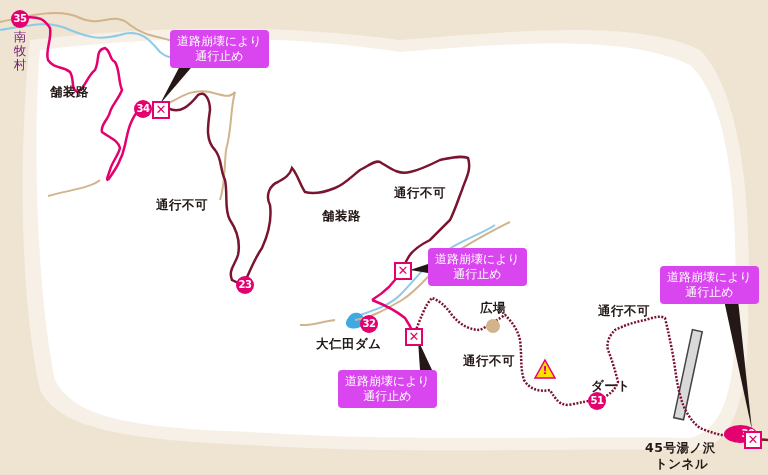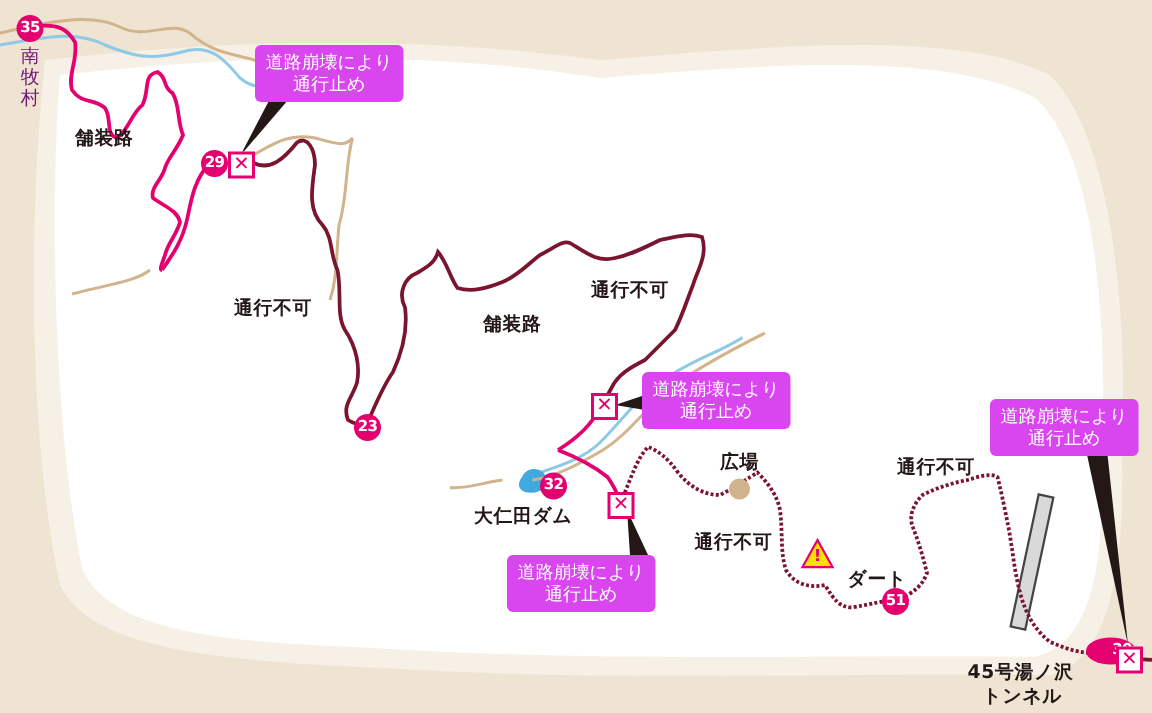--- a/index.html
+++ b/index.html
@@ -57,37 +57,37 @@
 
 <div class="vlabel" style="left:13px;top:30px;">南牧村</div>
 <div class="label" style="left:50px;top:84px;">舗装路</div>
 <div class="label" style="left:322px;top:208px;">舗装路</div>
 <div class="label" style="left:156px;top:197px;">通行不可</div>
 <div class="label" style="left:394px;top:185px;">通行不可</div>
 <div class="label" style="left:463px;top:353px;">通行不可</div>
 <div class="label" style="left:598px;top:303px;">通行不可</div>
 <div class="label" style="left:316px;top:336px;">大仁田ダム</div>
 <div class="label" style="left:480px;top:300px;">広場</div>
-<div class="label" style="left:565px;top:378px;">ダート</div>
+<div class="label" style="left:591px;top:378px;">ダート</div>
 <div class="label" style="left:645px;top:440px;">45号湯ノ沢</div>
 <div class="label" style="left:655px;top:456px;">トンネル</div>
 
 <div style="position:absolute;left:542px;top:364px;font-size:11px;font-weight:bold;color:#e4006e;width:6px;text-align:center;">!</div>
 
 <div class="callout" style="left:170px;top:30px;">道路崩壊により
 通行止め</div>
 <div class="callout" style="left:428px;top:248px;">道路崩壊により
 通行止め</div>
 <div class="callout" style="left:338px;top:370px;">道路崩壊により
 通行止め</div>
 <div class="callout" style="left:660px;top:266px;">道路崩壊により
 通行止め</div>
 
 <div class="marker" style="left:11px;top:10px;">35</div>
-<div class="marker" style="left:134px;top:100px;">29</div>
+<div class="marker" style="left:134px;top:100px;">34</div>
 <div class="marker" style="left:236px;top:276px;">23</div>
 <div class="marker" style="left:360px;top:292px;margin-top:23px;">32</div>
 <div class="marker" style="left:588px;top:392px;">51</div>
 <div class="marker" style="left:724px;top:425px;padding-left:15px;">30</div>
 
 <div class="block" style="left:152px;top:101px;">✕</div>
 <div class="block" style="left:394px;top:262px;">✕</div>
 <div class="block" style="left:405px;top:328px;">✕</div>
 <div class="block" style="left:744px;top:431px;">✕</div>
 

